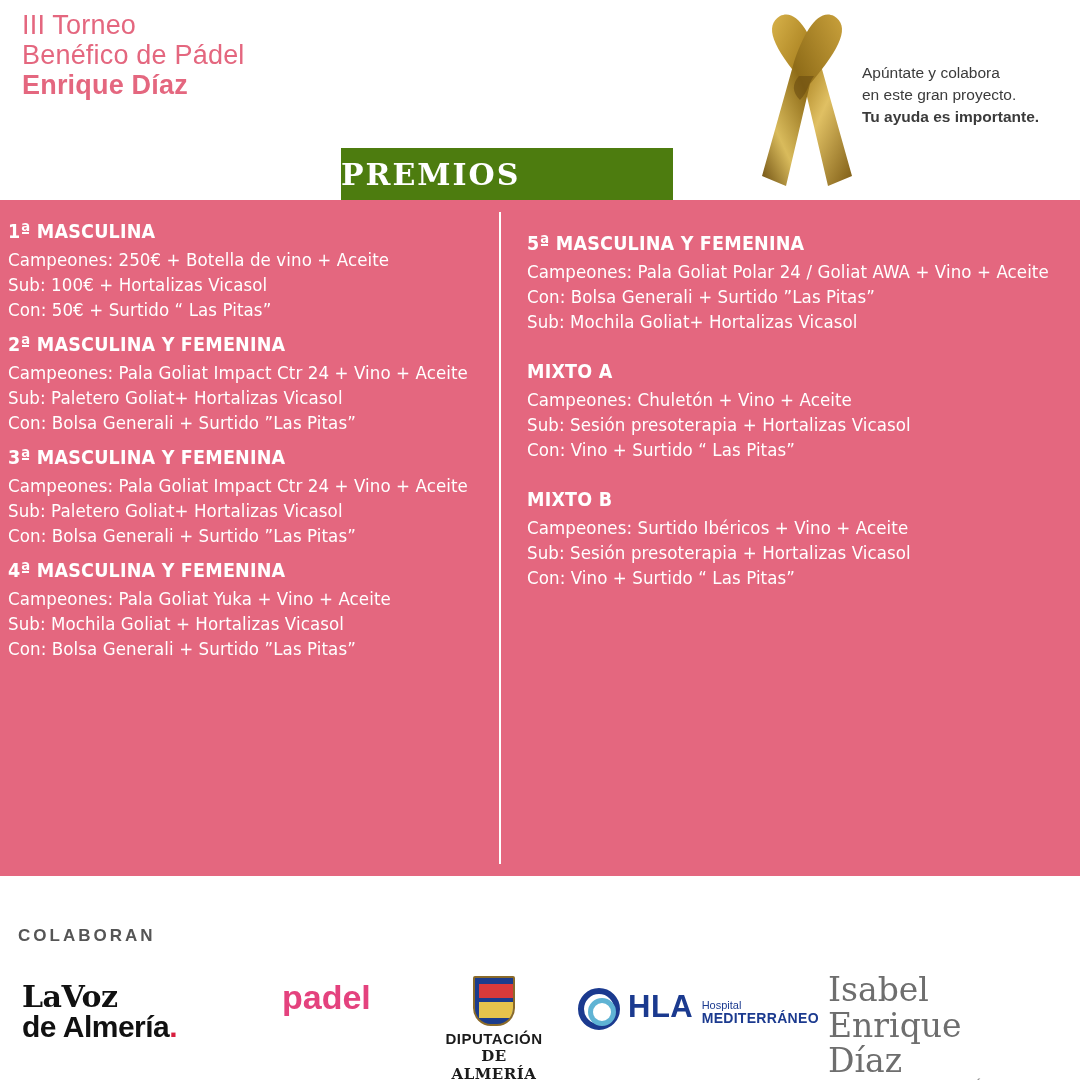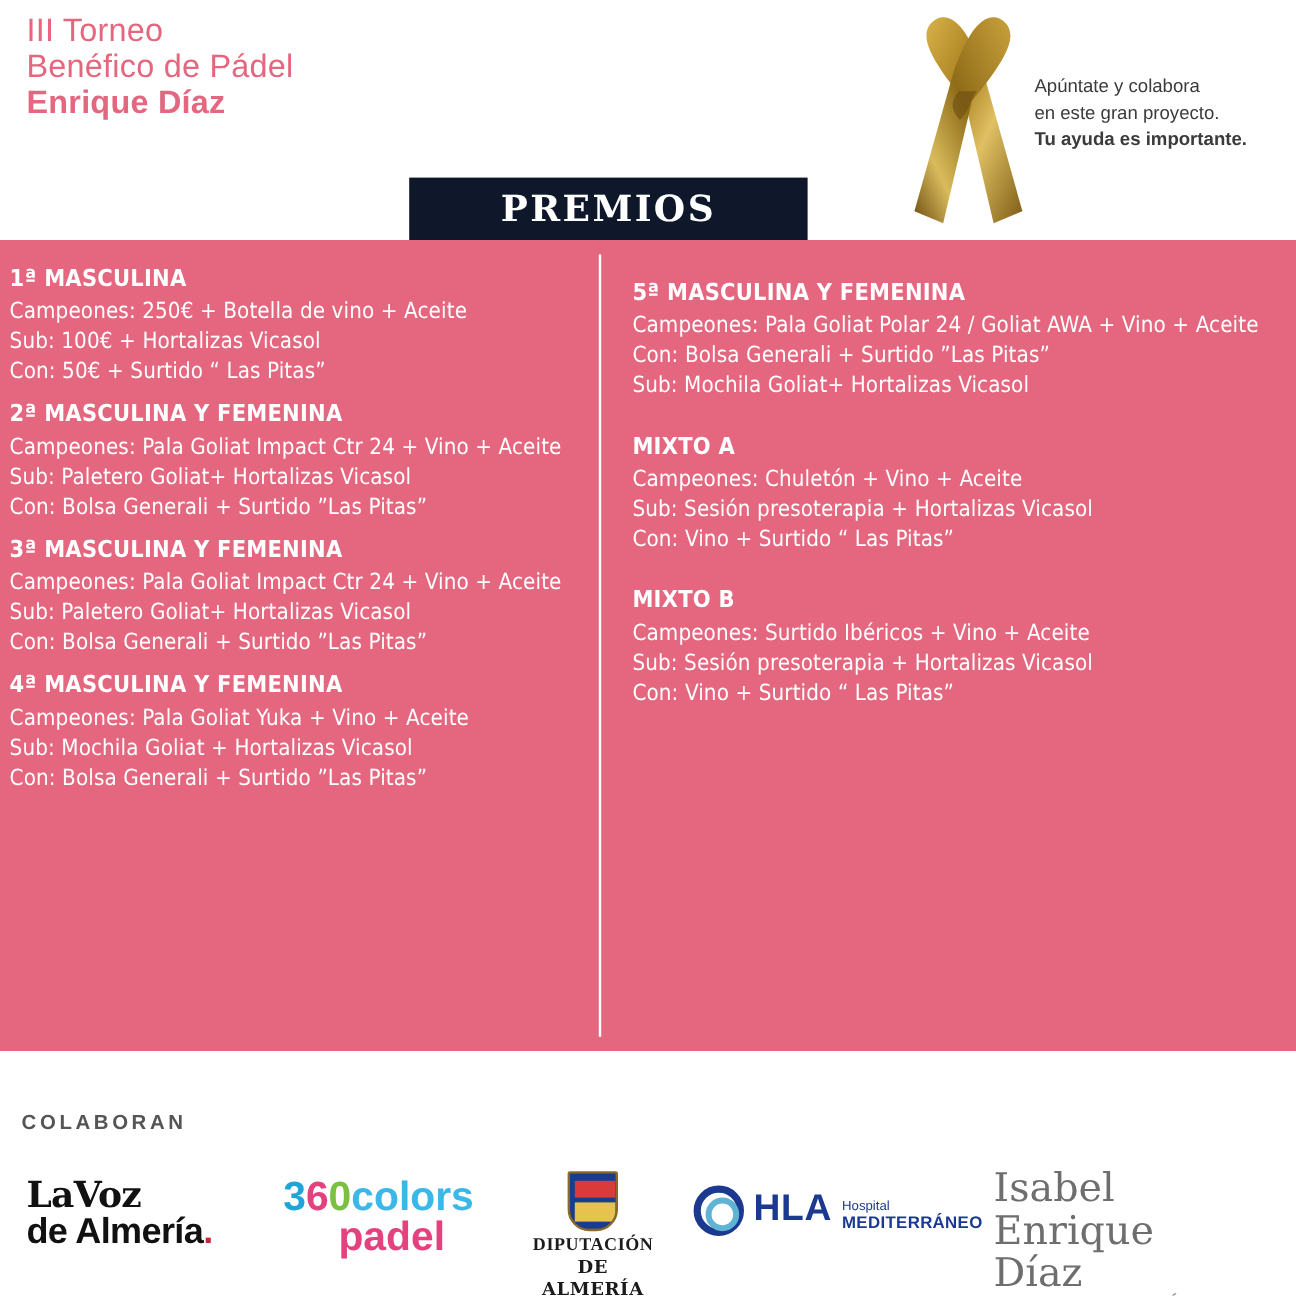--- a/index.html
+++ b/index.html
@@ -52,24 +52,23 @@
     font-size: 15.5px;
     color: #3b3b3b;
   }
   .ribbon-text .strong { font-weight: 700; }
 
   
   .premios-banner {
     position: absolute;
     left: 341px; top: 148px;
     width: 332px; height: 52px;
-    background: #0f172a;
+    background: #4d7c0f;
     display: flex;
     align-items: center;
-    justify-content: center;
   }
   .premios-banner span {
     color: #ffffff;
     font-family: "DejaVu Serif", serif;
     font-weight: 700;
     font-size: 30px;
     letter-spacing: 2px;
   }
 
   
@@ -170,21 +169,21 @@
     overflow: hidden;
   }
   .logo-dip .crest:before {
     content: ""; position: absolute; left: 4px; top: 6px;
     width: 34px; height: 14px; background: #d93a3a;
   }
   .logo-dip .crest:after {
     content: ""; position: absolute; left: 4px; top: 24px;
     width: 34px; height: 16px; background: #e6c34c;
   }
-  .logo-dip .t1 { font-family: Liberation Serif, serif; font-weight: 700; font-size: 15px; color: #1b1b1b; letter-spacing: 0.5px;}
+  .logo-dip .t1 { font-family: Liberation Sans, sans-serif; font-weight: 700; font-size: 15px; color: #1b1b1b; letter-spacing: 0.5px;}
   .logo-dip .t2 { font-family: "DejaVu Serif", serif; font-weight: 700; font-size: 15px; color: #1b1b1b; letter-spacing: 0.5px;}
 
   
   .logo-hla { left: 578px; top: 12px; display: flex; align-items: center; }
   .logo-hla .mark {
     width: 42px; height: 42px; border-radius: 50%;
     border: 6px solid #1b3a8f;
     margin-right: 8px;
     position: relative;
   }
@@ -319,23 +318,20 @@
     <div class="colaboran">COLABORAN</div>
 
     <div class="logos">
 
       <div class="logo logo-voz">
         <div class="l1"><span>La</span><span>Voz</span></div>
         <div class="l2"><span>de Almería</span><span class="dot">.</span></div>
       </div>
 
       <div class="logo logo-360">
-        <div class="r1">
-          <span class="c3a">3</span><span class="c3b">6</span><span class="c3c">0</span><span class="c-c">colors</span>
-        </div>
         <div class="r2">
           <span class="c-p">padel</span>
         </div>
       </div>
 
       <div class="logo logo-dip">
         <div class="crest"></div>
         <div class="t1">DIPUTACIÓN</div>
         <div class="t2">DE ALMERÍA</div>
       </div>

